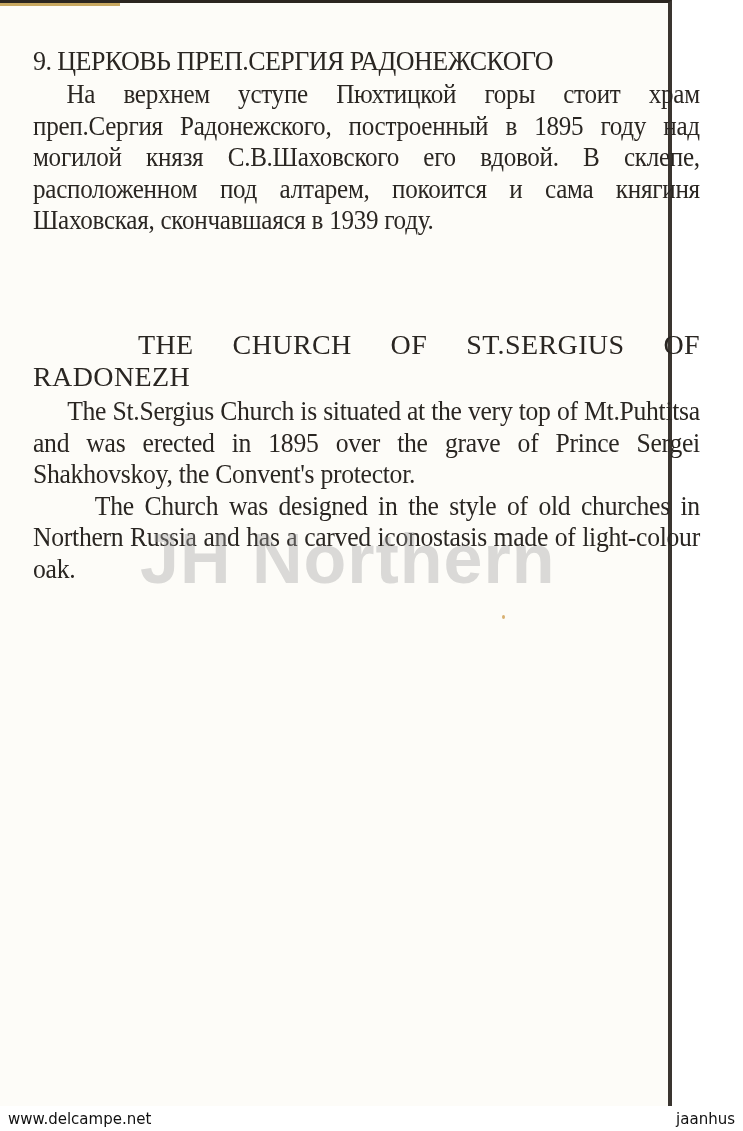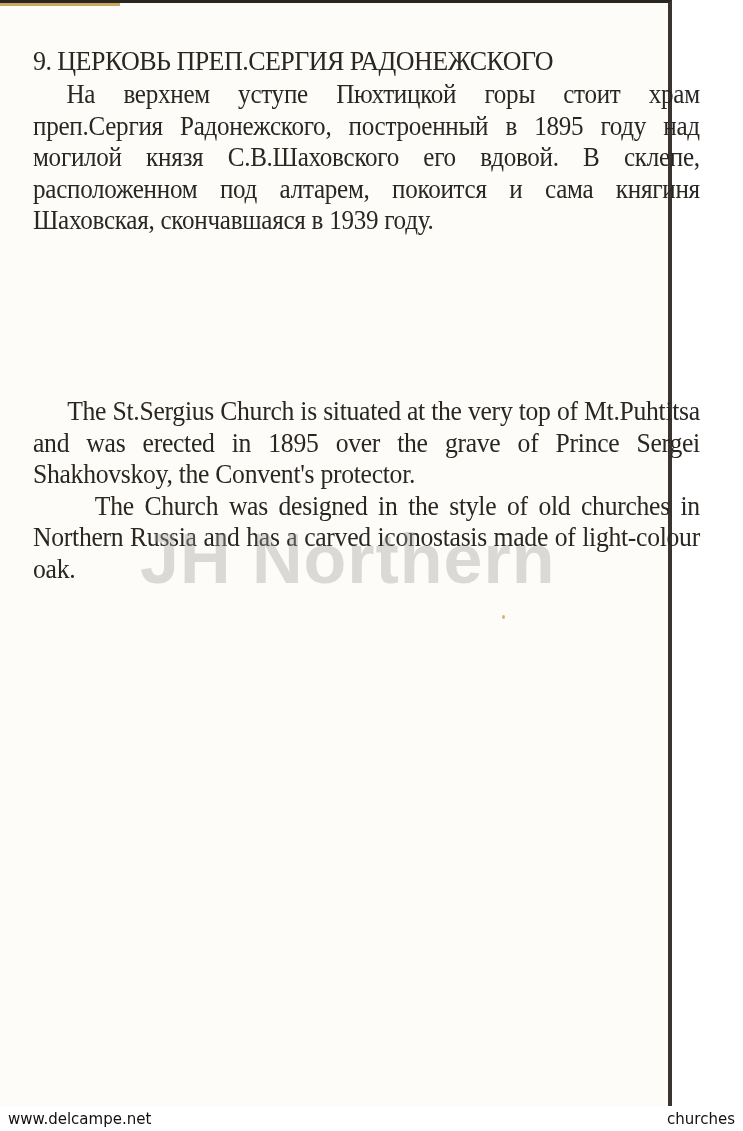--- a/index.html
+++ b/index.html
@@ -125,26 +125,27 @@
 </head>
 <body>
 
 <div class="card">
   <div class="card-top-left"></div>
 
   <div class="text-block ru-title">9. ЦЕРКОВЬ ПРЕП.СЕРГИЯ РАДОНЕЖСКОГО</div>
 
   <div class="text-block ru-body"><span class="indent"></span><span>На верхнем уступе Пюхтицкой горы стоит храм преп.Сергия Радонежского, построенный в 1895 году над могилой князя С.В.Шаховского его вдовой. В склепе, расположенном под алтарем, покоится и сама княгиня Шаховская, скончавшаяся в 1939 году.</span></div>
 
+  <div class="text-block en-title"><span class="indent"></span><span>THE CHURCH OF ST.SERGIUS OF RADONEZH</span></div>
 
   <div class="text-block en-body">
     <p><span class="indent1"></span><span>The St.Sergius Church is situated at the very top of Mt.Puhtitsa and was erected in 1895 over the grave of Prince Sergei Shakhovskoy, the Convent's protector.</span></p>
     <p><span class="indent2"></span><span>The Church was designed in the style of old churches in Northern Russia and has a carved iconostasis made of light-colour oak.</span></p>
   </div>
 
   <div class="watermark">JH Northern</div>
   <div class="speck"></div>
 </div>
 
 <div class="footer">
   <span class="footer-left">www.delcampe.net</span>
-  <span class="footer-right">churches</span>
+  <span class="footer-right">jaanhus</span>
 </div>
 
 </body></html>

